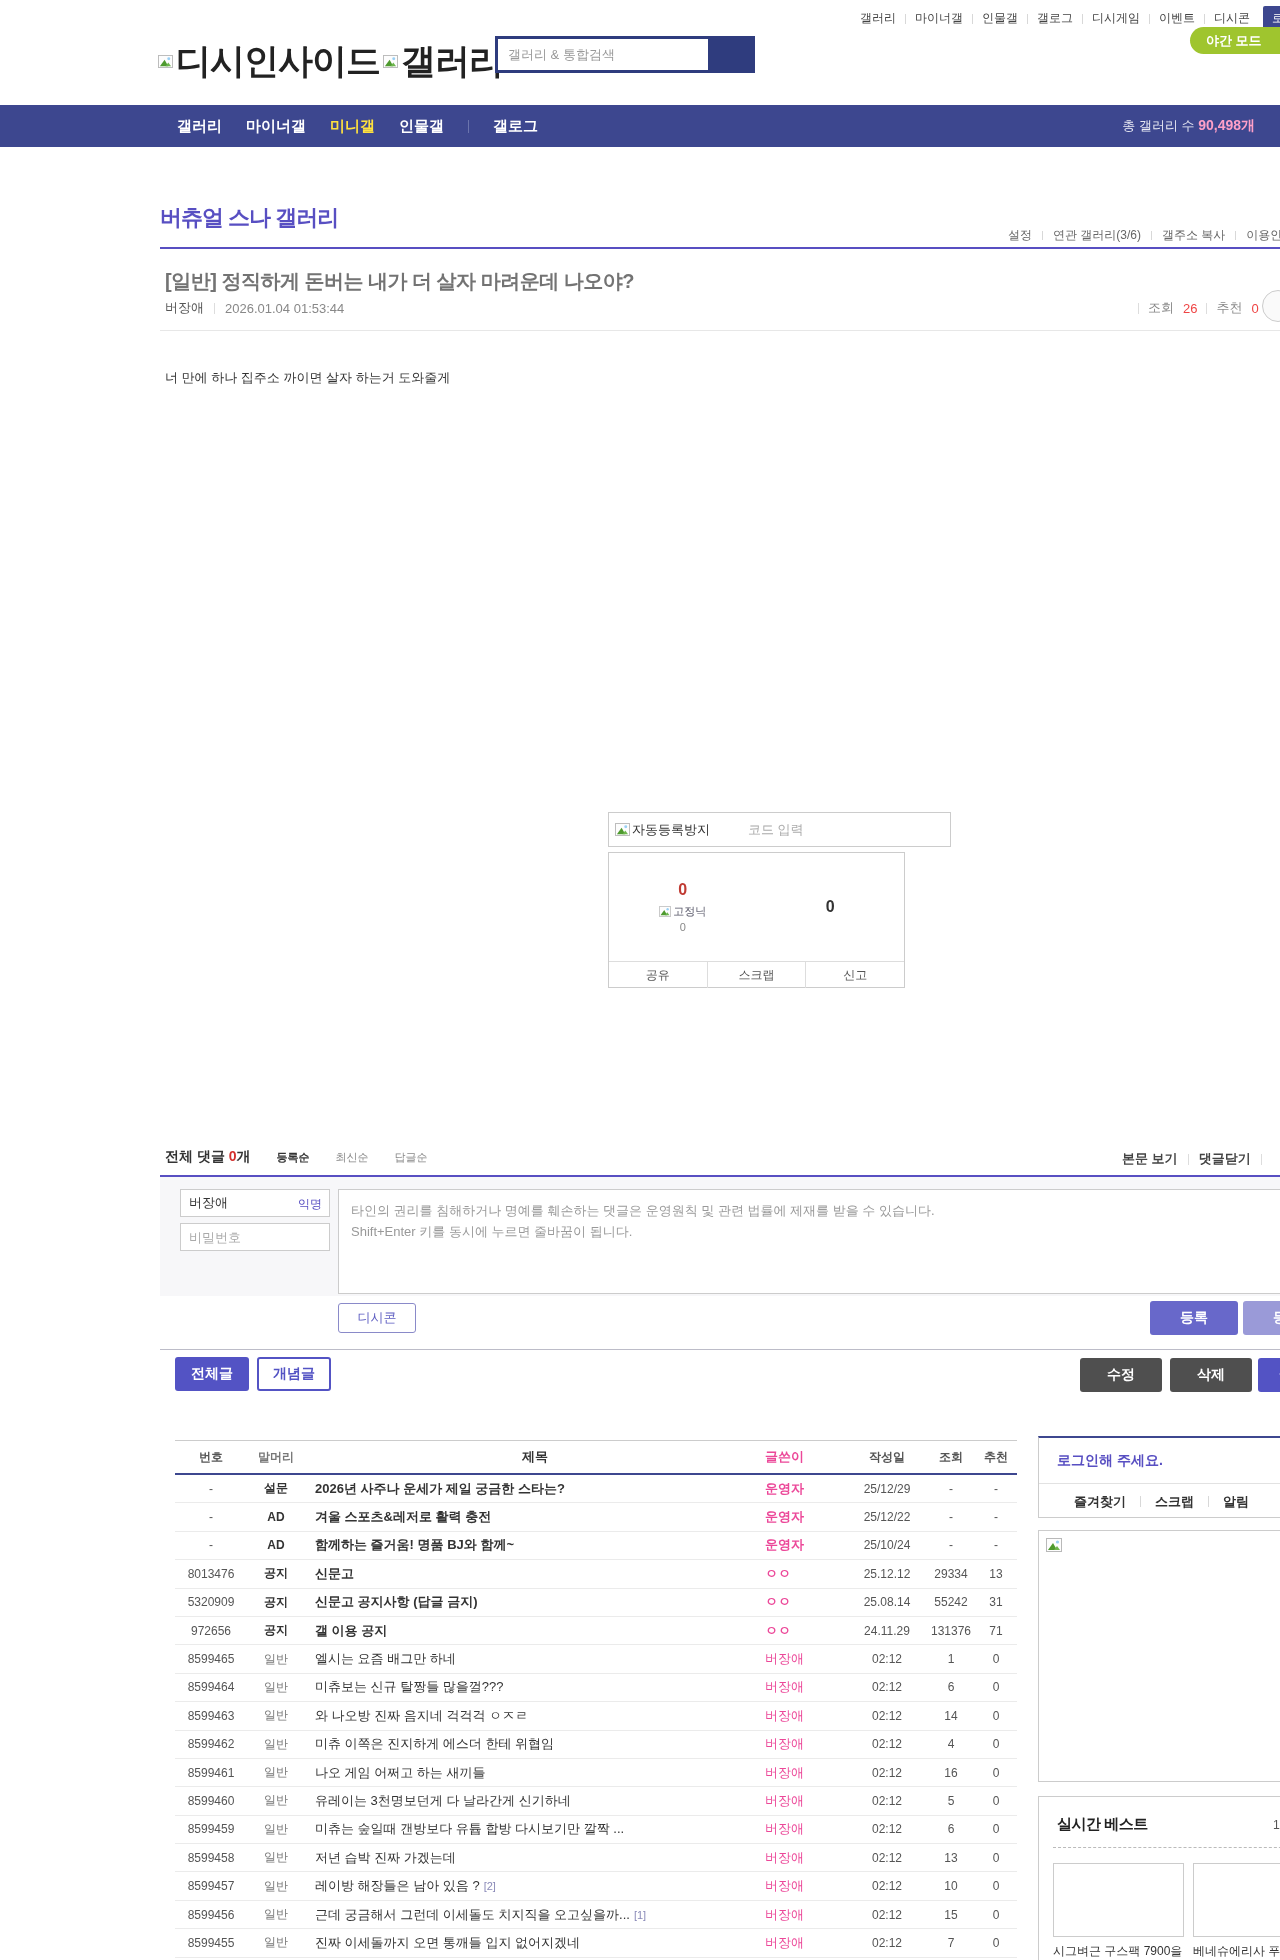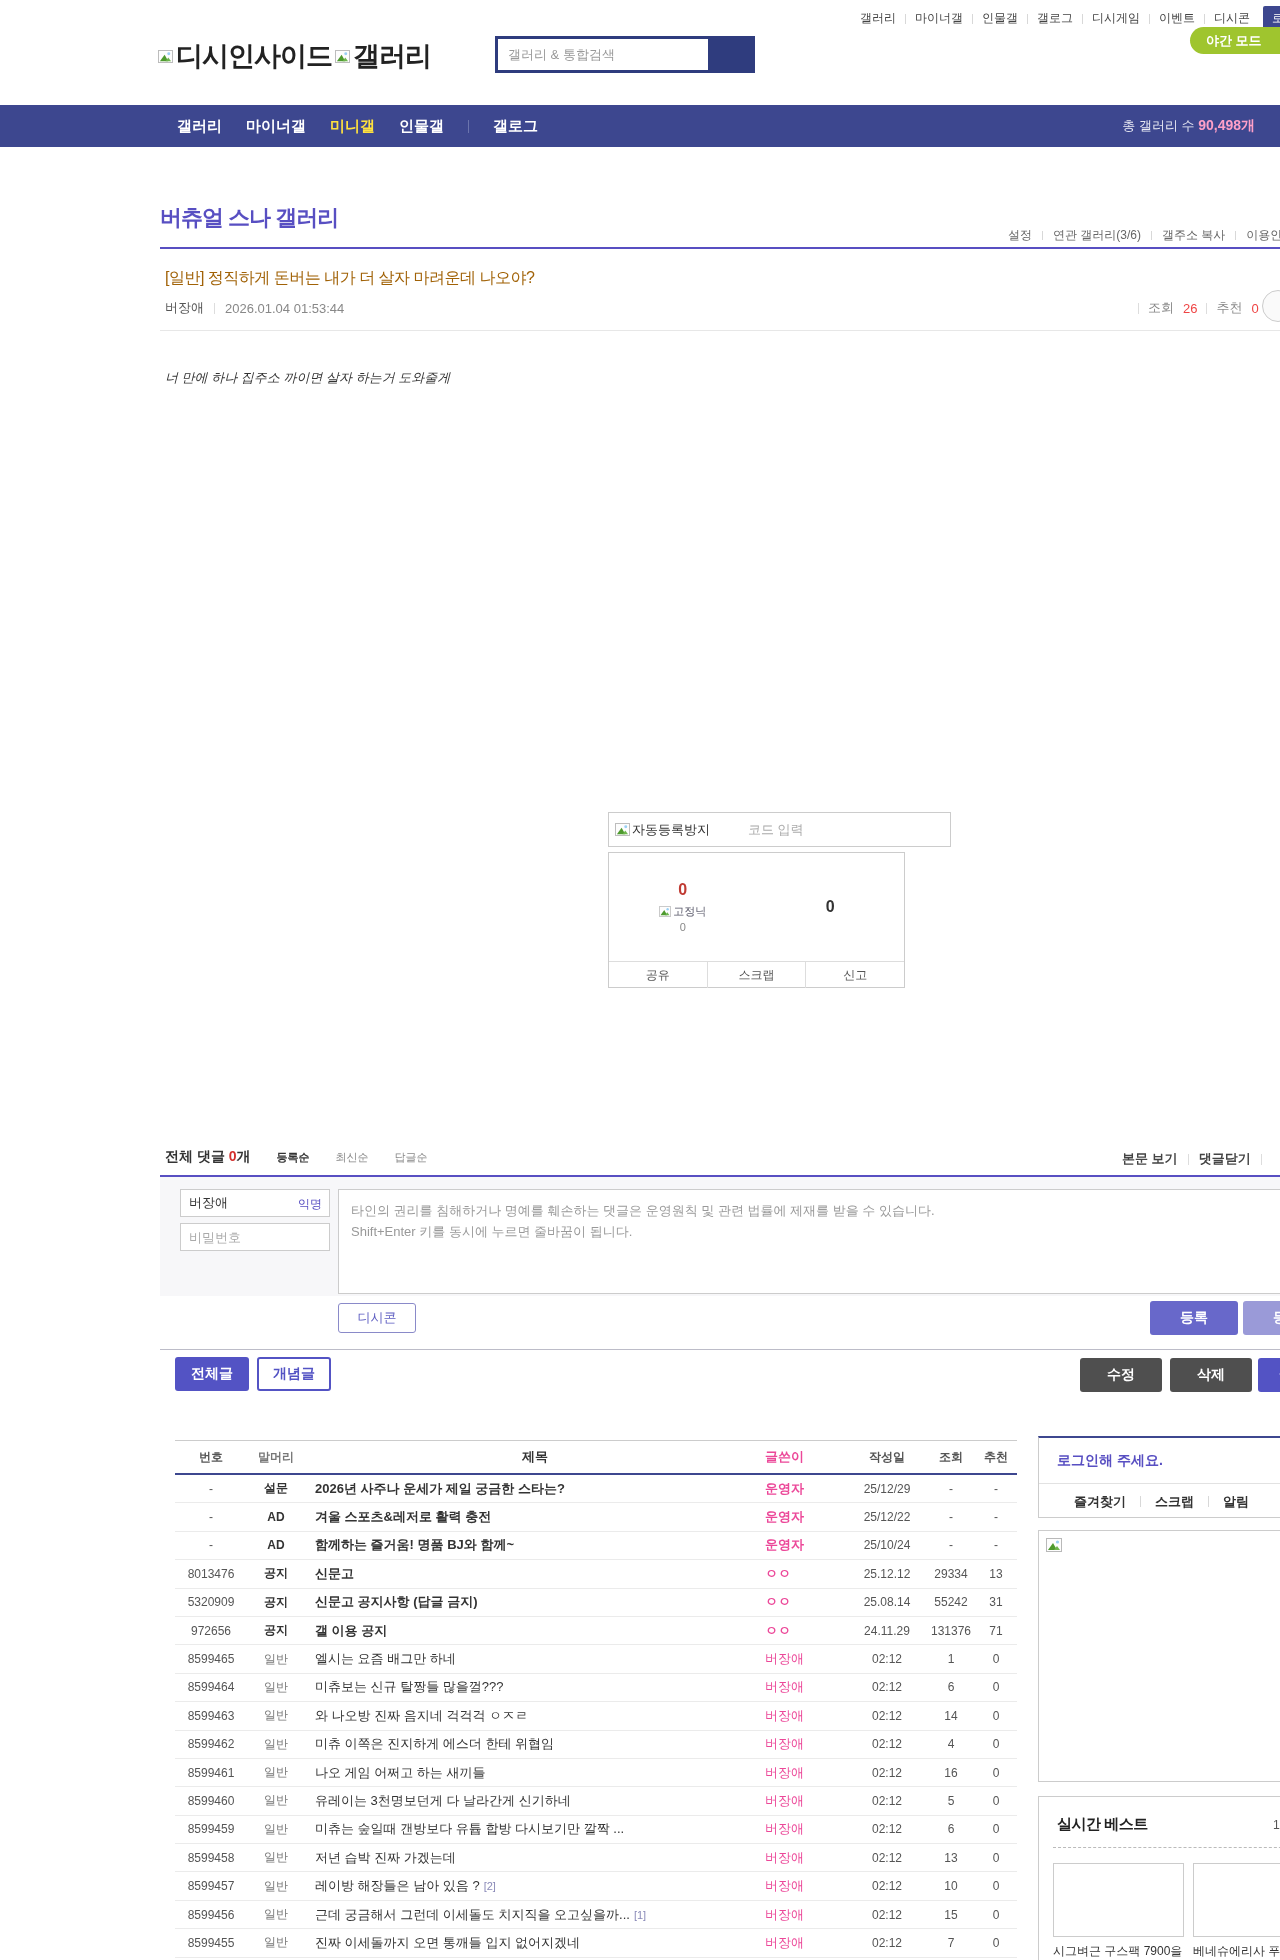--- a/index.html
+++ b/index.html
@@ -8,21 +8,21 @@
   .page { position:relative; width:1280px; height:1960px; overflow:hidden; background:#fff; }
 
   
   .util-bar { position:absolute; top:6px; left:860px; display:flex; align-items:center; gap:9px; font-size:12px; color:#444; white-space:nowrap; }
   .util-link { cursor:pointer; }
   .u-div { width:1px; height:10px; background:#d8d8d8; }
   .login-btn { background:#3d478f; color:#fff; font-size:12px; padding:4px 9px; border-radius:2px; margin-left:4px; cursor:pointer; }
   .night-pill { position:absolute; top:27px; left:1190px; width:130px; height:27px; background:#9fc52e; border-radius:14px; color:#fff; font-size:13px; font-weight:bold; line-height:27px; padding-left:16px; }
 
   
-  .logo { position:absolute; top:38px; left:158px; display:flex; align-items:center; gap:3px; font-size:27px; font-weight:bold; color:#222; letter-spacing:-1px; cursor:pointer; }
+  .logo { position:absolute; top:38px; left:158px; display:flex; align-items:center; gap:3px; font-size:35px; font-weight:bold; color:#222; letter-spacing:-1px; cursor:pointer; }
   .search-box { position:absolute; top:36px; left:495px; width:260px; height:37px; border:3px solid #2f3c7e; display:flex; background:#fff; }
   .search-box input { flex:1; border:0; outline:none; font-size:13px; padding:0 10px; color:#333; font-family:inherit; }
   .search-box input::placeholder { color:#999; }
   .search-btn { width:44px; background:#2f3c7e; cursor:pointer; }
 
   
   .nav-bar { position:absolute; top:105px; left:0; width:1280px; height:42px; background:#3d478f; display:flex; align-items:center; }
   .nav-items { display:flex; align-items:center; gap:24px; padding-left:177px; font-size:15px; font-weight:bold; color:#fff; }
   .nav-item { cursor:pointer; }
   .nav-item.active { color:#ffe13e; }
@@ -36,29 +36,29 @@
   .crumb-cur { color:#555; cursor:pointer; }
 
   
   .gal-title { position:absolute; top:203px; left:160px; font-size:22px; font-weight:bold; color:#584fc2; letter-spacing:-1px; cursor:pointer; }
   .gal-menu { position:absolute; top:227px; left:1008px; display:flex; align-items:center; gap:10px; font-size:12px; color:#666; white-space:nowrap; }
   .gal-menu .u-div { height:9px; }
   .gal-menu span { cursor:pointer; }
   .title-line { position:absolute; top:247px; left:160px; width:1140px; height:2px; background:#584fc2; }
 
   
-  .post-title { position:absolute; top:268px; left:165px; font-size:16px; font-weight:normal; color:#a16207; letter-spacing:-0.5px; }
+  .post-title { position:absolute; top:268px; left:165px; font-size:20px; font-weight:bold; color:#737373; letter-spacing:-0.5px; }
   .post-meta { position:absolute; top:299px; left:165px; display:flex; align-items:center; gap:10px; font-size:13px; color:#888; }
   .post-meta .writer { color:#555; }
   .meta-div { width:1px; height:11px; background:#ddd; }
   .post-stats { position:absolute; top:299px; left:1138px; display:flex; align-items:center; gap:9px; font-size:13px; color:#888; white-space:nowrap; }
   .post-stats b { color:#ef4444; font-weight:normal; }
   .stat-circle { position:absolute; top:290px; left:1262px; width:32px; height:32px; border:1px solid #ccc; border-radius:50%; background:#fafafa; cursor:pointer; }
   .post-divider { position:absolute; top:330px; left:160px; width:1140px; height:1px; background:#e7e7e7; }
-  .post-body { position:absolute; top:368px; left:165px; font-size:13px; color:#333; line-height:1.6;font-style:italic; }
+  .post-body { position:absolute; top:368px; left:165px; font-size:13px; color:#333; line-height:1.6; }
 
   
   .captcha-box { position:absolute; top:812px; left:608px; width:343px; height:35px; border:1px solid #ccc; display:flex; align-items:center; padding-left:6px; }
   .captcha-label { display:flex; align-items:center; gap:2px; font-size:13px; color:#333; }
   .captcha-box input { border:0; outline:none; width:110px; margin-left:38px; font-size:13px; color:#333; font-family:inherit; }
   .captcha-box input::placeholder { color:#aaa; }
 
   .vote-box { position:absolute; top:852px; left:608px; width:297px; height:136px; border:1px solid #ccc; }
   .vote-nums { height:108px; display:flex; }
   .vote-up, .vote-down { flex:1; display:flex; flex-direction:column; align-items:center; justify-content:center; cursor:pointer; }

